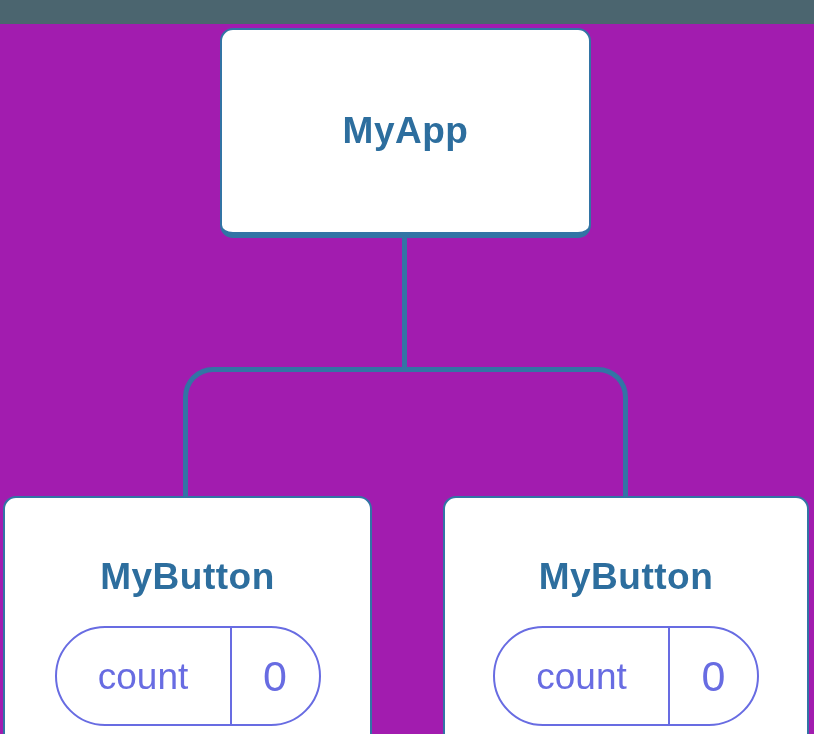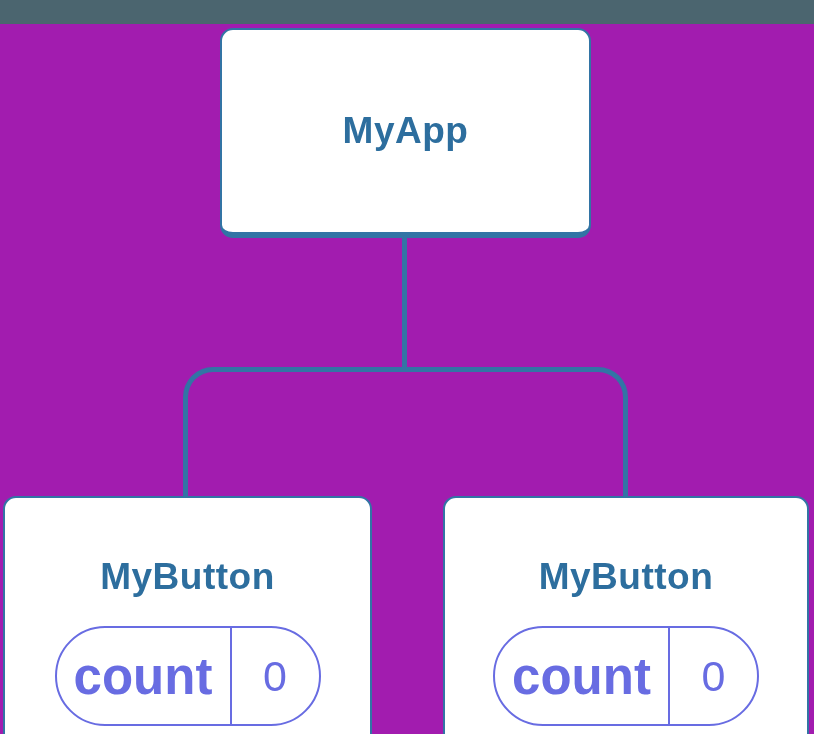--- a/index.html
+++ b/index.html
@@ -86,23 +86,22 @@
     align-items: stretch;
     overflow: hidden;
     background: #ffffff;
   }
   .state-key {
     width: 173px;
     display: flex;
     align-items: center;
     justify-content: center;
     color: #686ce2;
-    font-size: 51px;
+    font-size: 37px;
     line-height: 1;
-    font-weight: bold;
   }
   .state-divider {
     width: 0;
     border-left: 2px solid #686ce2;
   }
   .state-value {
     flex: 1;
     display: flex;
     align-items: center;
     justify-content: center;

